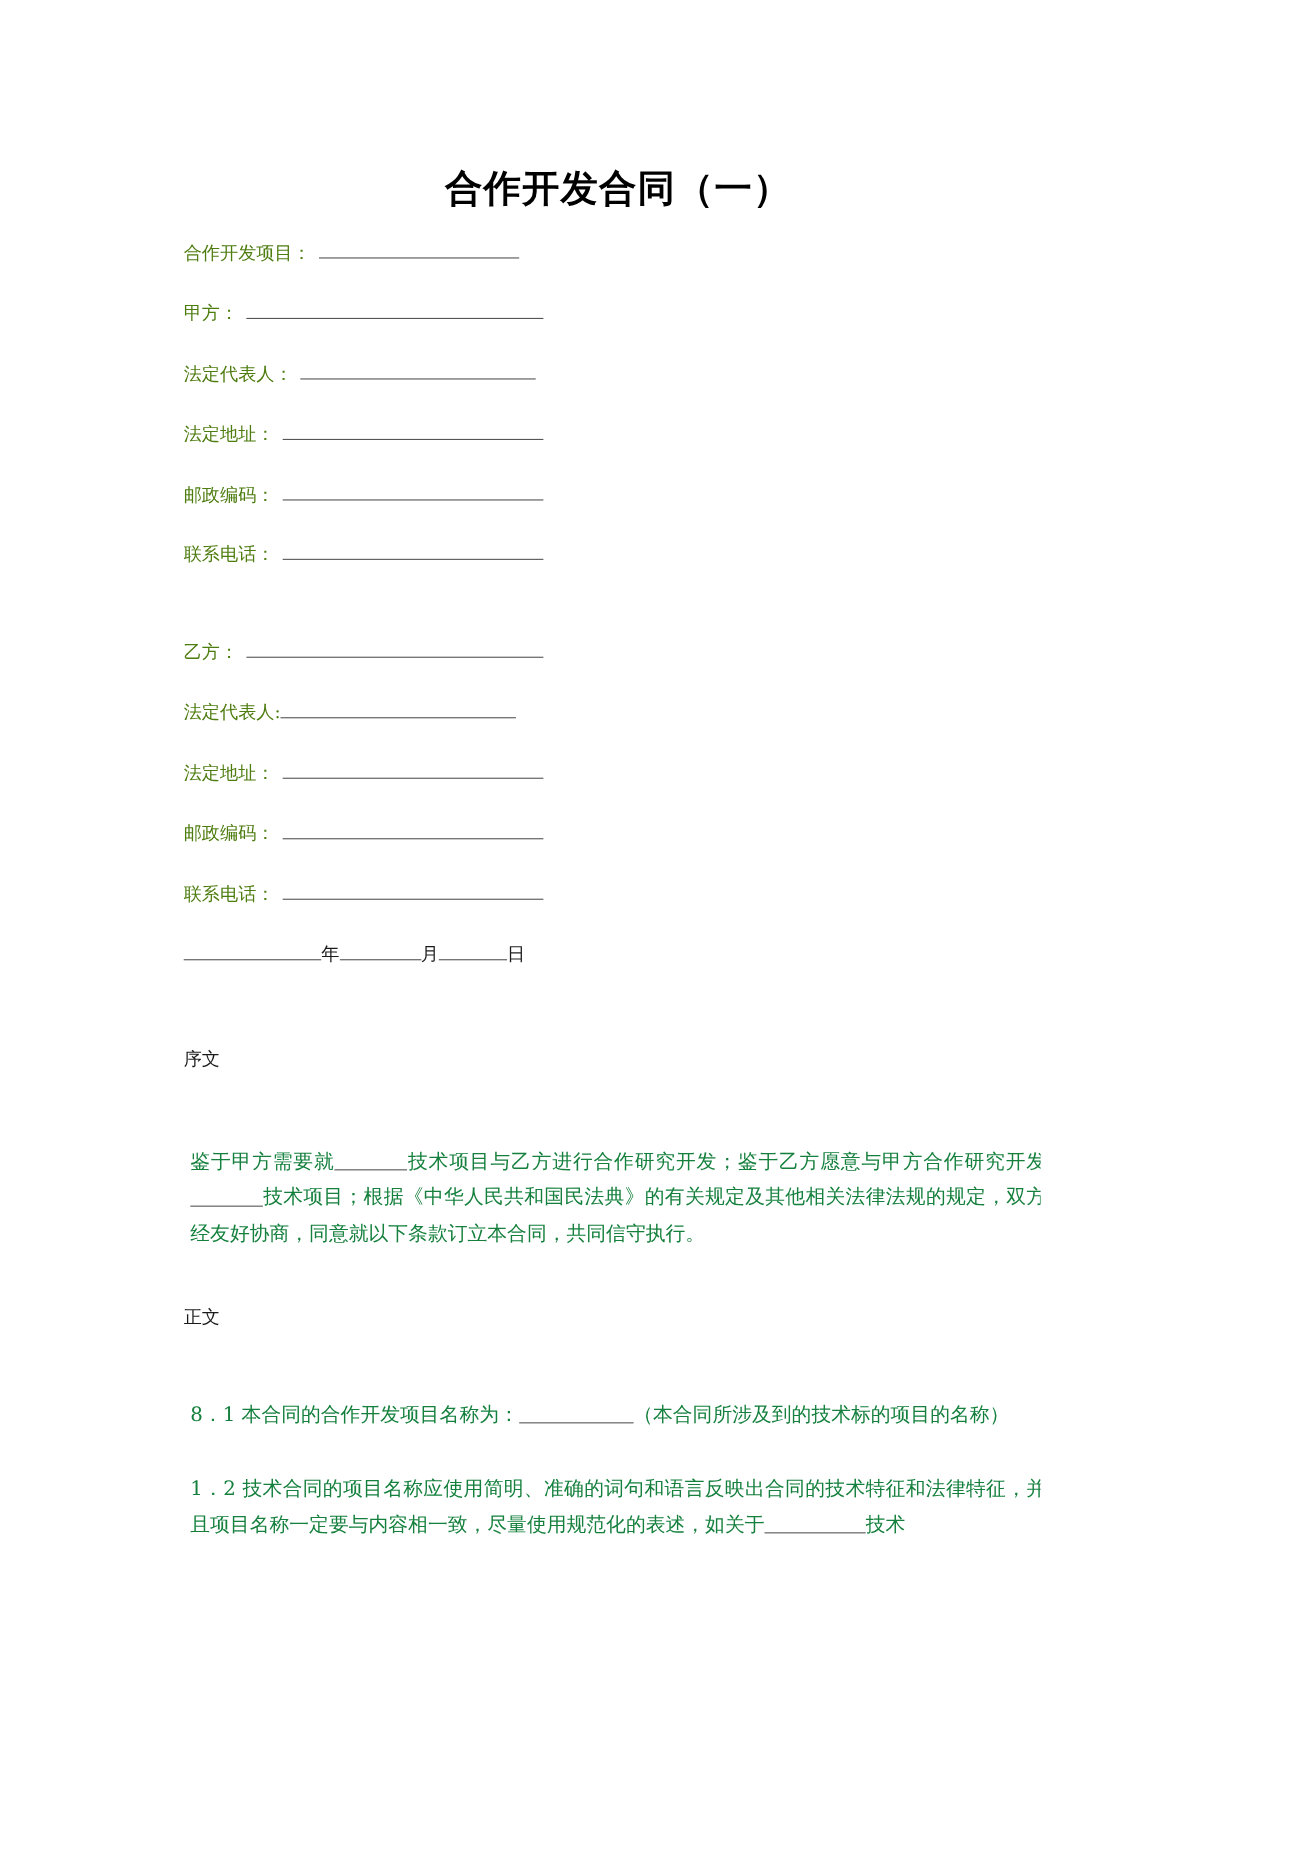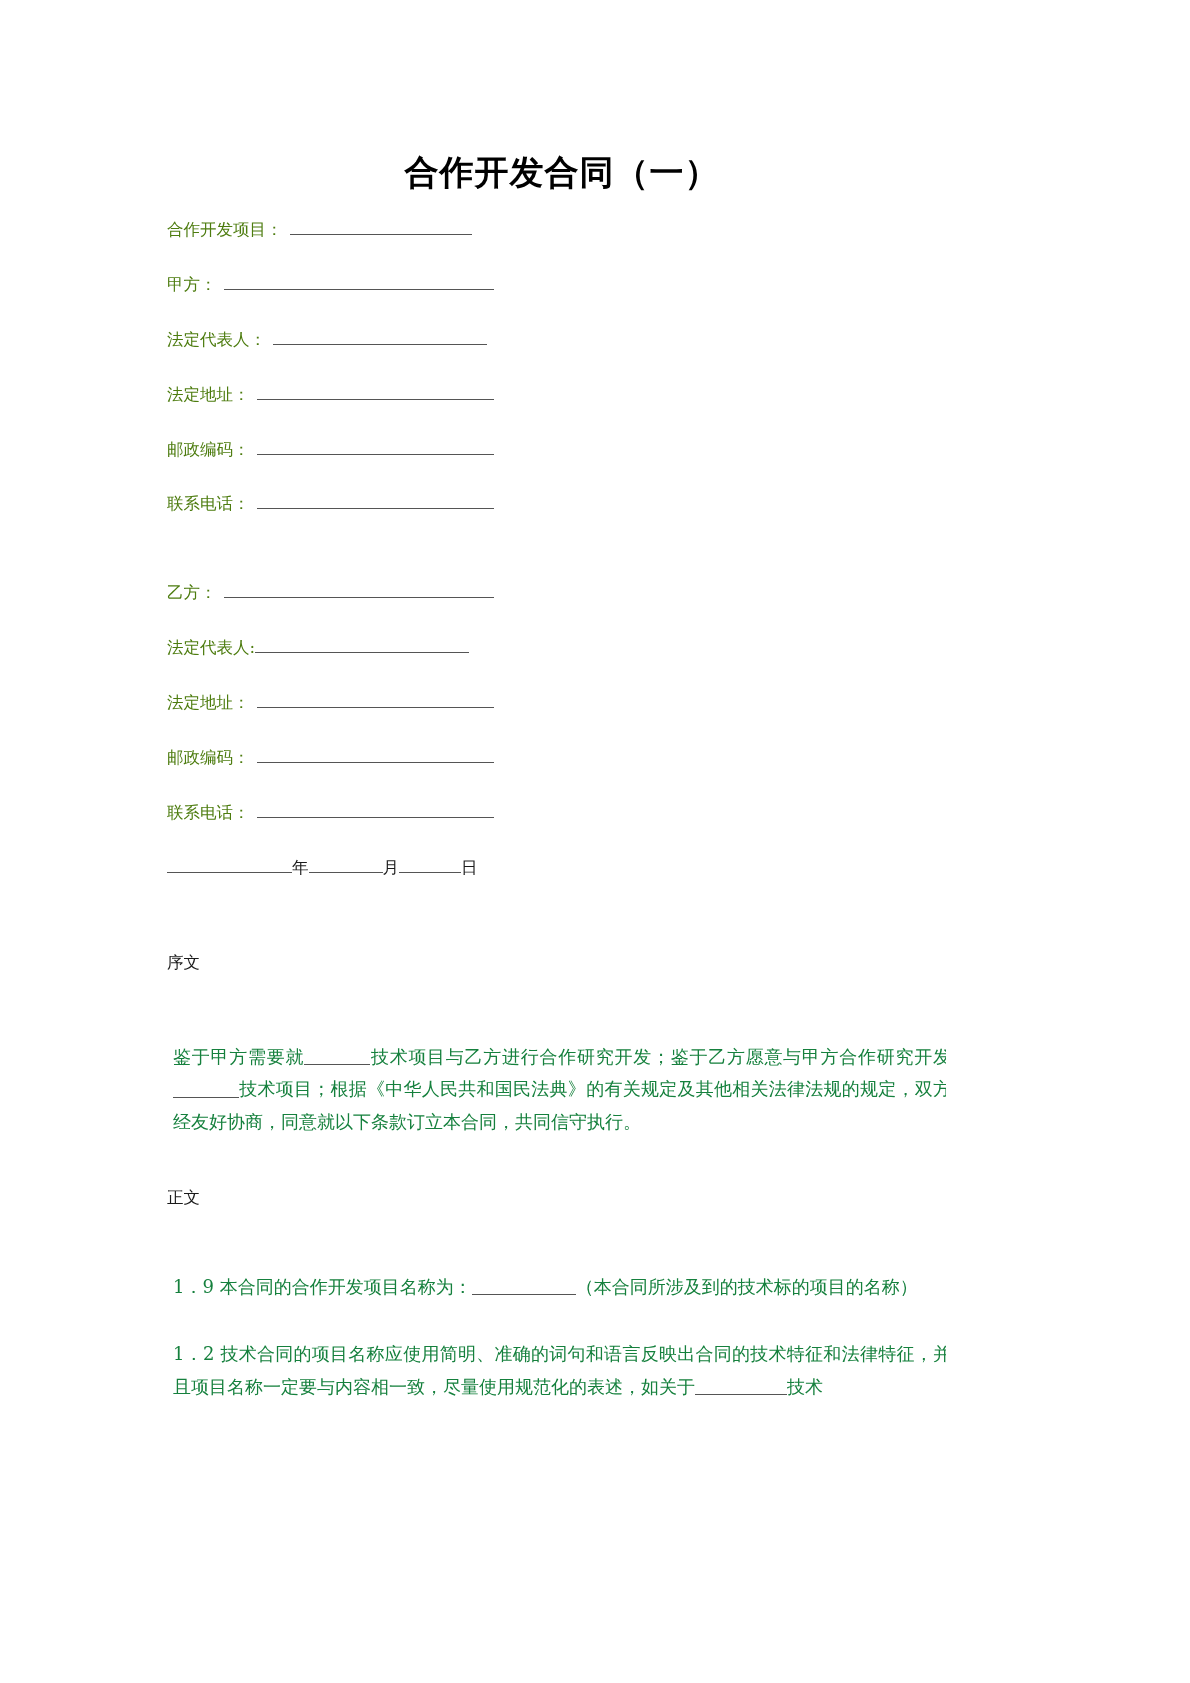--- a/index.html
+++ b/index.html
@@ -211,20 +211,20 @@
 
     <div class="gap-body"></div>
 
     <div class="section-heading">正文</div>
 
     <div class="gap-sm"></div>
 
 
     <div class="gap-sm"></div>
 
-    <p class="para"><span>1．9 本合同的合作开发项目名称为：</span><span class="inline-blank ib-lg"></span><span>（本合同所涉及到的技术标的项目的名称）</span></p>
+    <p class="para"><span>8．1 本合同的合作开发项目名称为：</span><span class="inline-blank ib-lg"></span><span>（本合同所涉及到的技术标的项目的名称）</span></p>
 
     <div class="gap-xs"></div>
 
     <p class="para"><span>1．2 技术合同的项目名称应使用简明、准确的词句和语言反映出合同的技术特征和法律特征，并且项目名称一定要与内容相一致，尽量使用规范化的表述，如关于</span><span class="inline-blank ib-md"></span><span>技术</span></p>
 
   </div>
 </div>
 
 </body></html>

